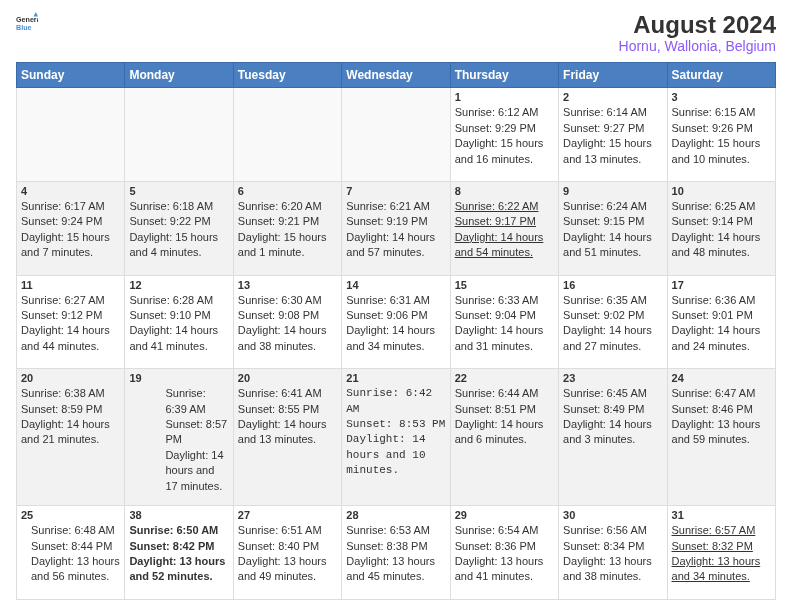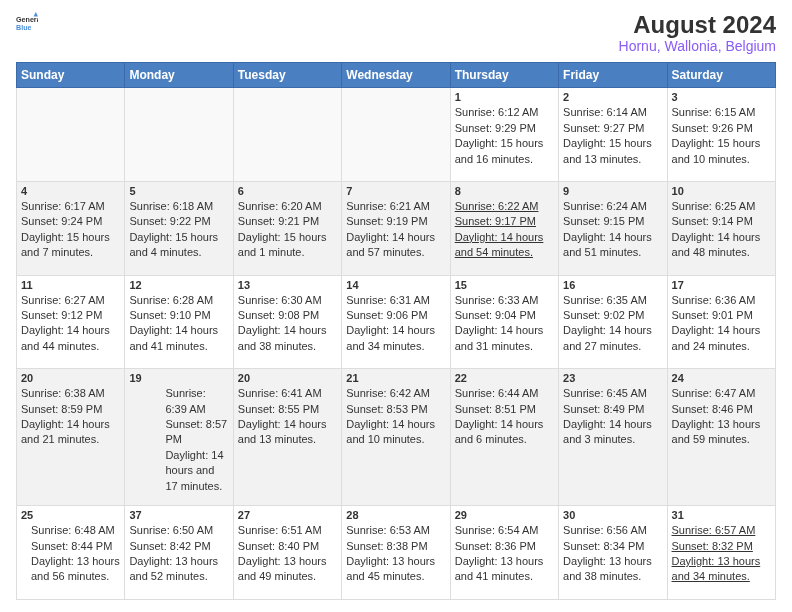--- a/index.html
+++ b/index.html
@@ -247,21 +247,21 @@
 Daylight: 14 hours and 17 minutes.</div>
           </td>
           <td>
             <span class="day-number">20</span>
             <div class="day-info" style="white-space: pre-line;">Sunrise: 6:41 AM
 Sunset: 8:55 PM
 Daylight: 14 hours and 13 minutes.</div>
           </td>
           <td>
             <span class="day-number">21</span>
-            <div class="day-info" style="white-space: pre-line;">Sunrise: 6:42 AM
+            <div class="day-info" style="white-space: pre-line; font-family: Liberation Mono, monospace;">Sunrise: 6:42 AM
 Sunset: 8:53 PM
 Daylight: 14 hours and 10 minutes.</div>
           </td>
           <td>
             <span class="day-number">22</span>
             <div class="day-info" style="white-space: pre-line;">Sunrise: 6:44 AM
 Sunset: 8:51 PM
 Daylight: 14 hours and 6 minutes.</div>
           </td>
           <td>
@@ -278,22 +278,22 @@
           </td>
         </tr>
         <tr>
           <td>
             <span class="day-number">25</span>
             <div class="day-info" style="white-space: pre-line; margin-left: 10px;">Sunrise: 6:48 AM
 Sunset: 8:44 PM
 Daylight: 13 hours and 56 minutes.</div>
           </td>
           <td>
-            <span class="day-number">37</span>
-            <div class="day-info" style="white-space: pre-line;">Sunrise: 6:50 AM
+            <span class="day-number">38</span>
+            <div class="day-info" style="white-space: pre-line; font-weight: bold;">Sunrise: 6:50 AM
 Sunset: 8:42 PM
 Daylight: 13 hours and 52 minutes.</div>
           </td>
           <td>
             <span class="day-number">27</span>
             <div class="day-info" style="white-space: pre-line;">Sunrise: 6:51 AM
 Sunset: 8:40 PM
 Daylight: 13 hours and 49 minutes.</div>
           </td>
           <td>

